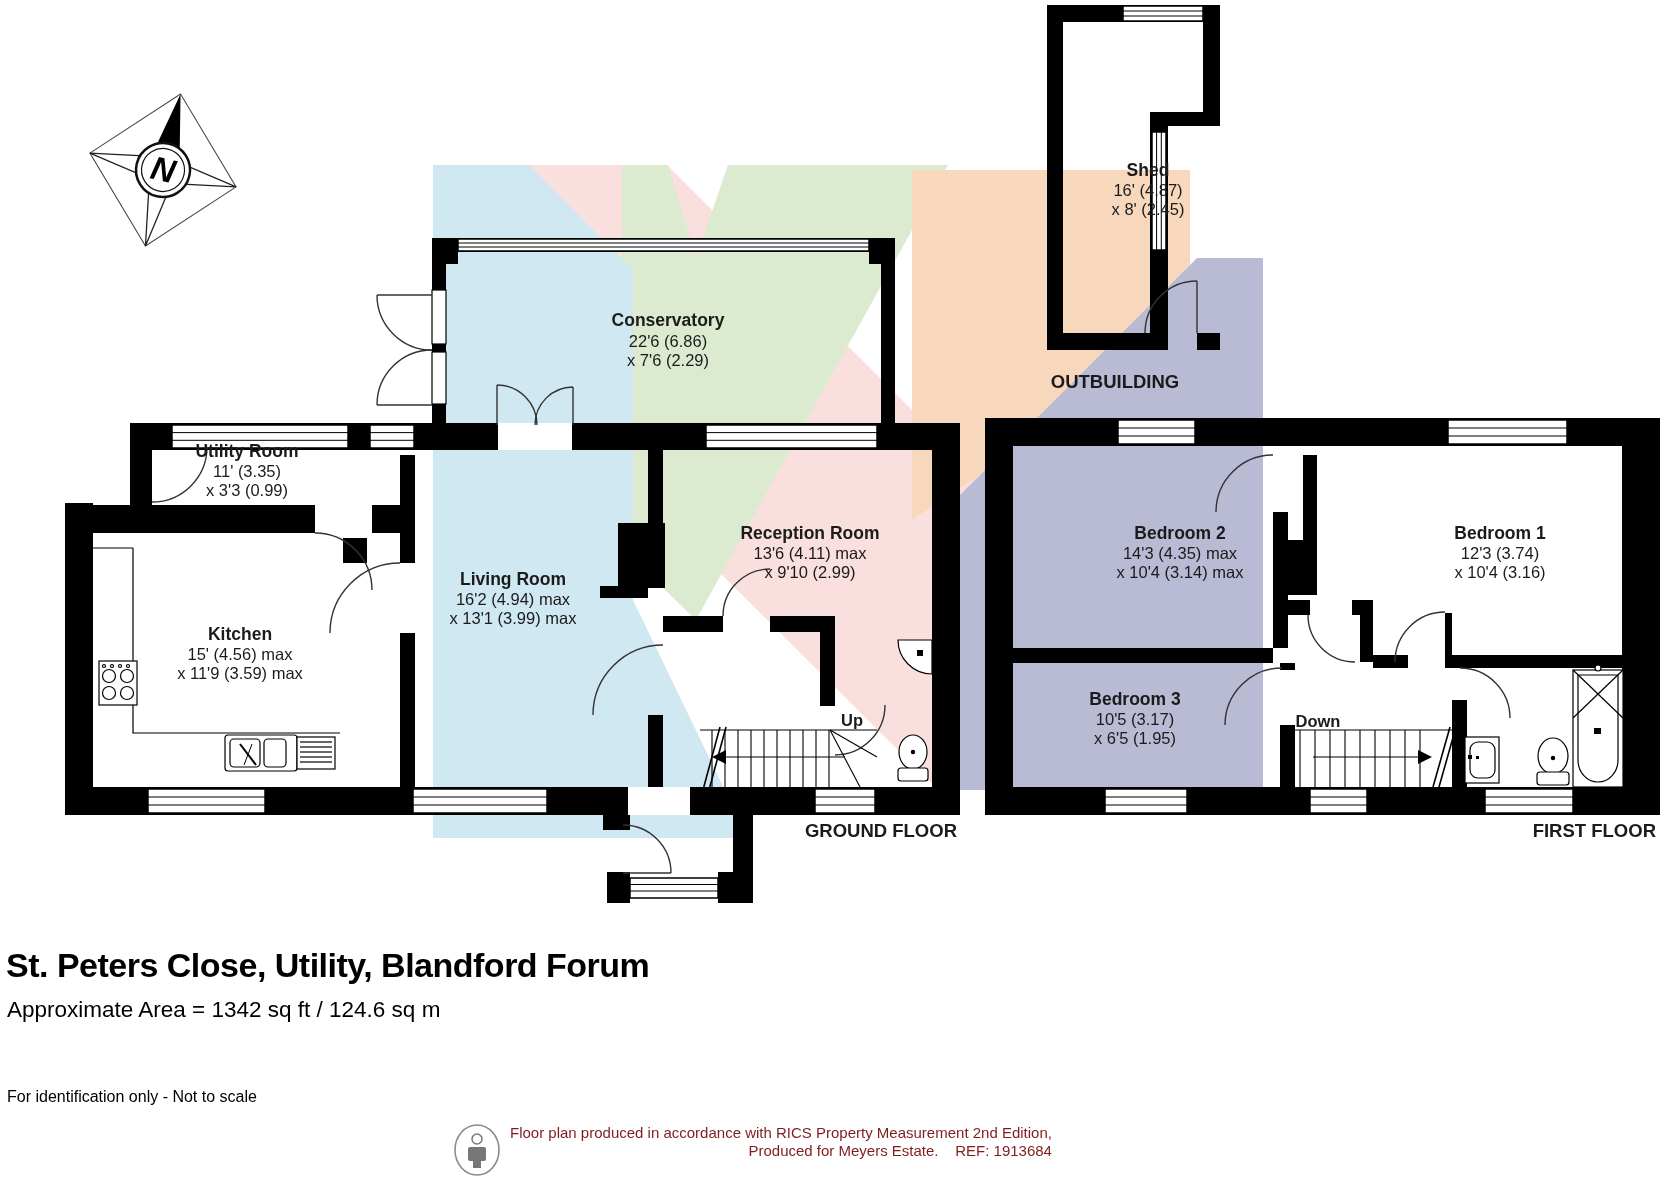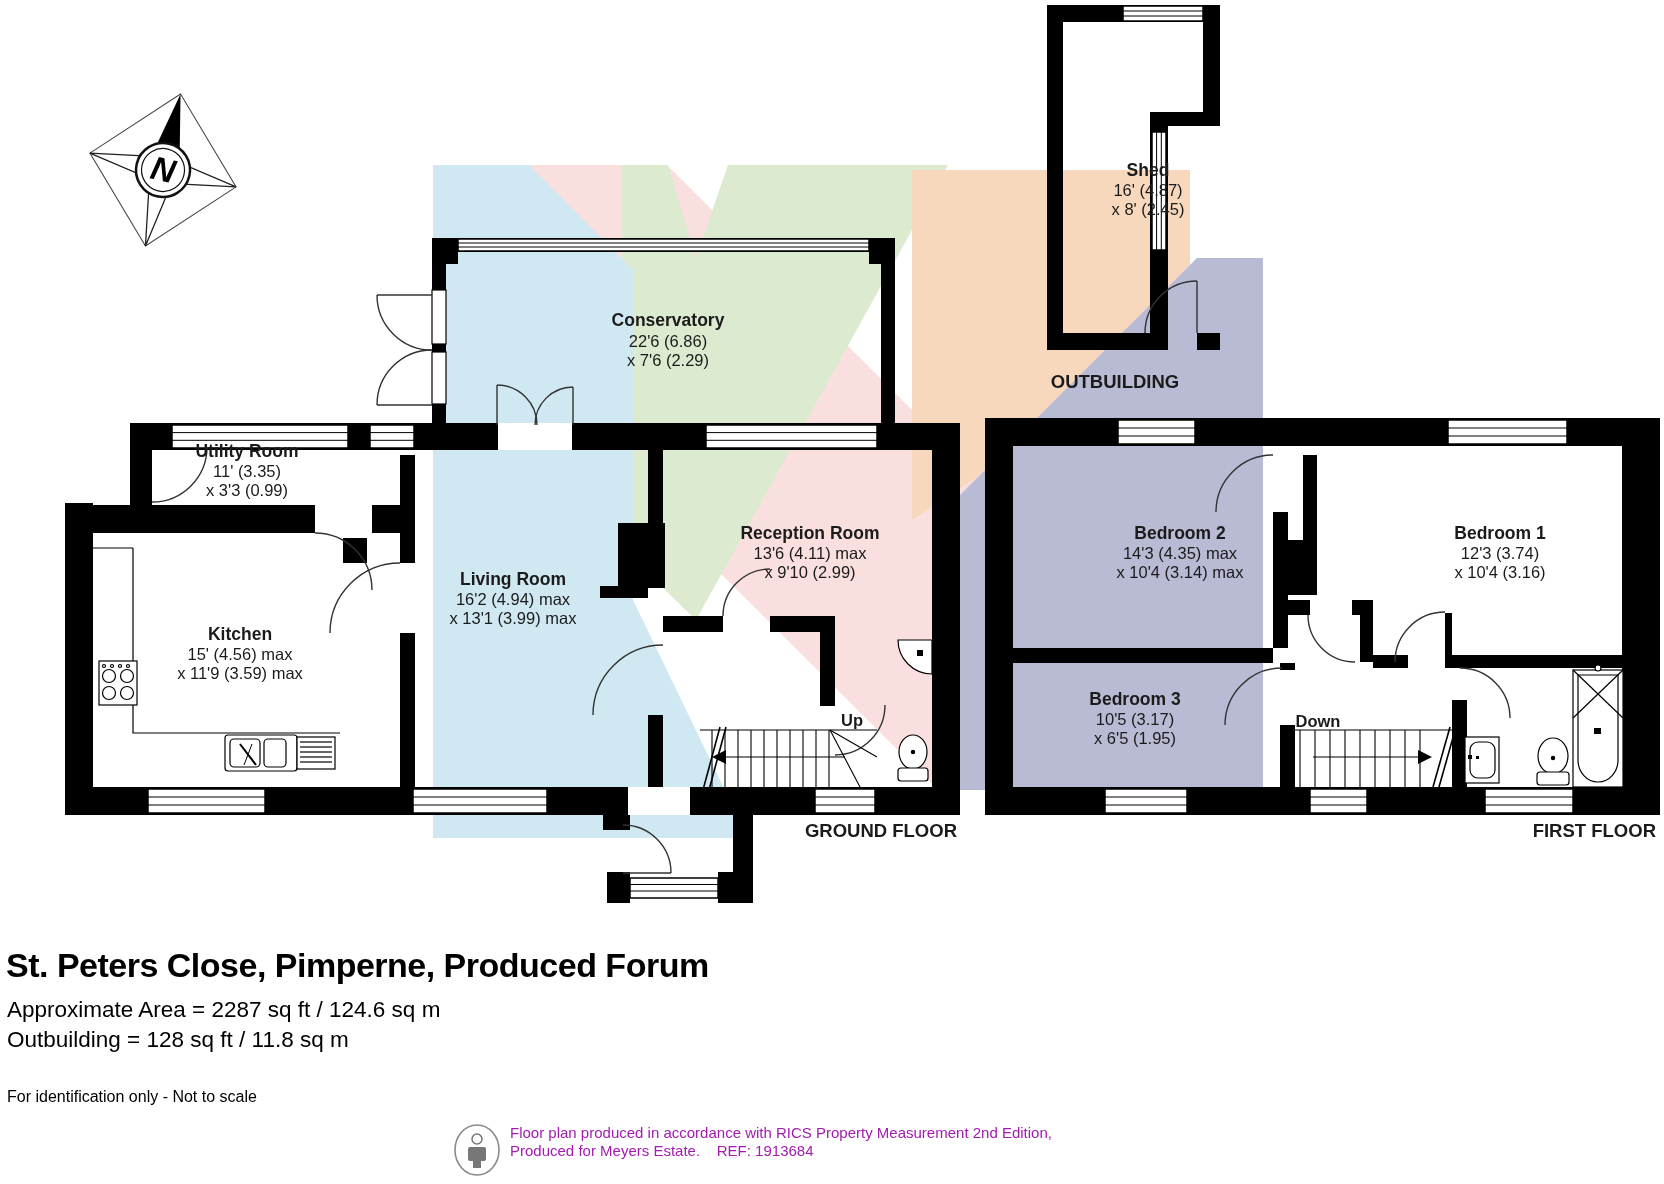--- a/index.html
+++ b/index.html
@@ -2,21 +2,21 @@
 <html><head>
 <meta charset="utf-8">
 <style>
   html,body{margin:0;padding:0;background:#fff;}
   .page{position:relative;width:1664px;height:1184px;background:#fff;overflow:hidden;
         font-family:"Liberation Sans",sans-serif;color:#000;}
   .abs{position:absolute;}
   .title{font-size:34px;font-weight:bold;letter-spacing:-0.5px;white-space:nowrap;}
   .arealines{font-size:22.5px;line-height:29.5px;white-space:nowrap;}
   .disclaimer{font-size:16px;white-space:nowrap;}
-  .footer-text{font-size:15px;line-height:17.5px;color:#a21caf;white-space:nowrap;}
+  .footer-text{font-size:15px;line-height:17.5px;color:#7f1d1d;white-space:nowrap;text-align:right;}
   svg text{font-family:"Liberation Sans",sans-serif;}
   .rname{font-size:17.5px;font-weight:bold;fill:#1b1b1b;}
   .rdim{font-size:16.5px;fill:#1b1b1b;}
   .flabel{font-size:18.5px;font-weight:bold;fill:#1b1b1b;}
   .slabel{font-size:16.5px;font-weight:bold;fill:#1b1b1b;}
 </style>
 </head>
 <body>
 
 <div class="page">
@@ -408,24 +408,23 @@
   <text class="flabel" x="1656" y="837" text-anchor="end">FIRST FLOOR</text>
   <text class="flabel" x="1115" y="388" text-anchor="middle">OUTBUILDING</text>
 
   <g>
     <ellipse cx="477" cy="1150" rx="22" ry="25" fill="#fff" stroke="#8a8a8a" stroke-width="1.6"></ellipse>
     <circle cx="477" cy="1139" r="5" fill="none" stroke="#777" stroke-width="1.5"></circle>
     <path d="M 470,1147 h14 a2,2 0 0 1 2,2 v10 a2,2 0 0 1 -2,2 h-3 v7 h-8 v-7 h-3 a2,2 0 0 1 -2,-2 v-10 a2,2 0 0 1 2,-2 Z" fill="#777" stroke="none"></path>
   </g>
 </svg>
 
-  <div class="abs title" style="left:6px;top:946px">St. Peters Close, Pimperne, Produced Forum</div>
+  <div class="abs title" style="left:6px;top:946px">St. Peters Close, Utility, Blandford Forum</div>
   <div class="abs arealines" style="left:7px;top:995px">
-    <div>Approximate Area = 2287 sq ft / 124.6 sq m</div>
-    <div>Outbuilding = 128 sq ft / 11.8 sq m</div>
+    <div>Approximate Area = 1342 sq ft / 124.6 sq m</div>
   </div>
   <div class="abs disclaimer" style="left:7px;top:1088px">For identification only - Not to scale</div>
 
   <div class="abs footer-text" style="left:510px;top:1124px">
     <div>Floor plan produced in accordance with RICS Property Measurement 2nd Edition,</div>
     <div>
       <span>Produced for Meyers Estate.</span>&nbsp;&nbsp;&nbsp;
       <span>REF: 1913684</span>
     </div>
   </div>

